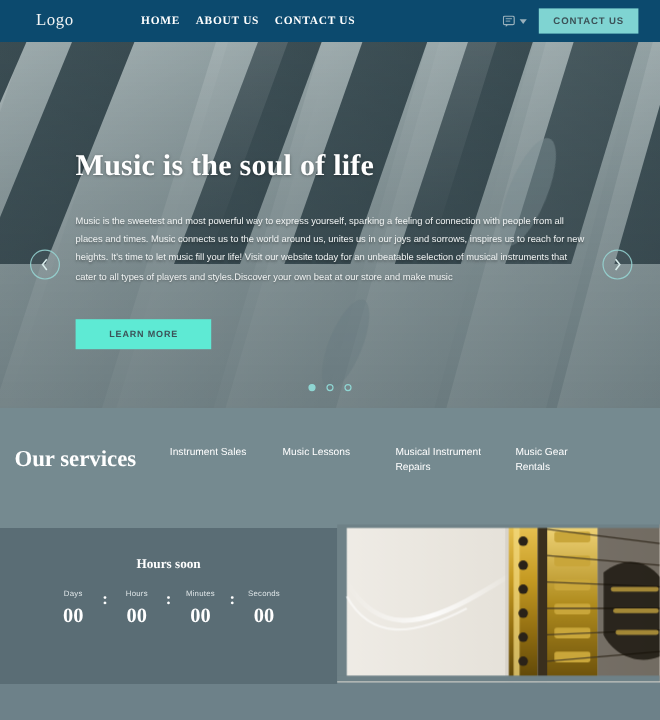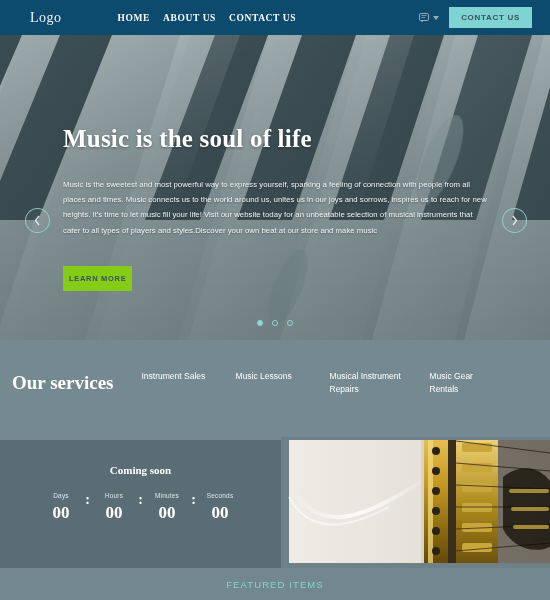--- a/index.html
+++ b/index.html
@@ -66,23 +66,23 @@
     letter-spacing:.2px; text-shadow:0 1px 3px rgba(0,0,0,.35);
     margin-bottom:24px;
   }
   .hero-text {
     font-size:7.8px; line-height:1.95; color:#f0f3f3;
     text-shadow:0 1px 2px rgba(0,0,0,.35);
     margin-bottom:28px; max-width:425px;
   }
   .btn-learn {
     display:inline-block;
-    background:#84cc16; color:#3c5258;
+    background:#5eead4; color:#3c5258;
     font-size:7.5px; font-weight:bold; letter-spacing:.7px;
-    padding:8px 6px; border:none; cursor:pointer;
+    padding:8px 28px; border:none; cursor:pointer;
     text-transform:uppercase; font-family:"Liberation Sans", sans-serif;
   }
   .arrow {
     position:absolute; top:173px; width:25px; height:25px;
     border-radius:50%; border:1px solid rgba(150,215,213,.85);
     display:flex; align-items:center; justify-content:center;
     cursor:pointer; z-index:6; color:#d8eceb; font-size:11px;
     background:rgba(255,255,255,.04);
   }
   .arrow-left { left:25px; }
@@ -250,21 +250,21 @@
     <div class="services-title">Our services</div>
     <div class="service-list">
       <div class="service-item">Instrument Sales</div>
       <div class="service-item">Music Lessons</div>
       <div class="service-item wide">Musical Instrument Repairs</div>
       <div class="service-item">Music Gear Rentals</div>
     </div>
   </div>
 
   <div class="countdown">
-    <div class="cd-title">Coming soon</div>
+    <div class="cd-title">Hours soon</div>
     <div class="cd-row">
       <div class="cd-unit">
         <div class="cd-label">Days</div>
         <div class="cd-value">00</div>
       </div>
       <div class="cd-sep">:</div>
       <div class="cd-unit">
         <div class="cd-label">Hours</div>
         <div class="cd-value">00</div>
       </div>
@@ -344,17 +344,14 @@
       <g fill="#b99a3c" opacity="0.85">
         <rect x="228" y="52" width="40" height="4" rx="2"></rect>
         <rect x="230" y="70" width="38" height="4" rx="2"></rect>
         <rect x="232" y="88" width="36" height="4" rx="2"></rect>
       </g>
       <rect x="0" y="126" width="269" height="5" fill="#6e8187"></rect>
       <rect x="0" y="0" width="269" height="3" fill="#6e8187"></rect>
     </svg>
   </div>
 
-  <div class="featured">
-    <div class="featured-text">FEATURED ITEMS</div>
-  </div>
 
 </div>
 
 </body></html>

